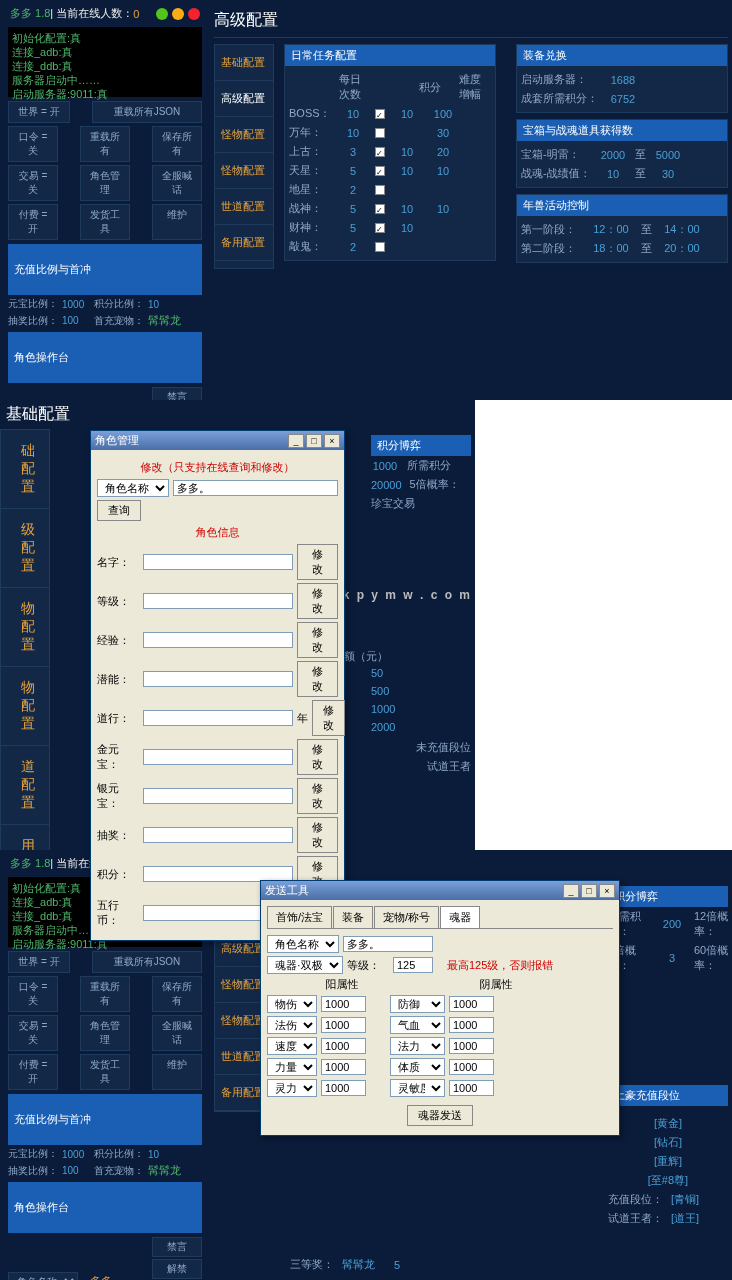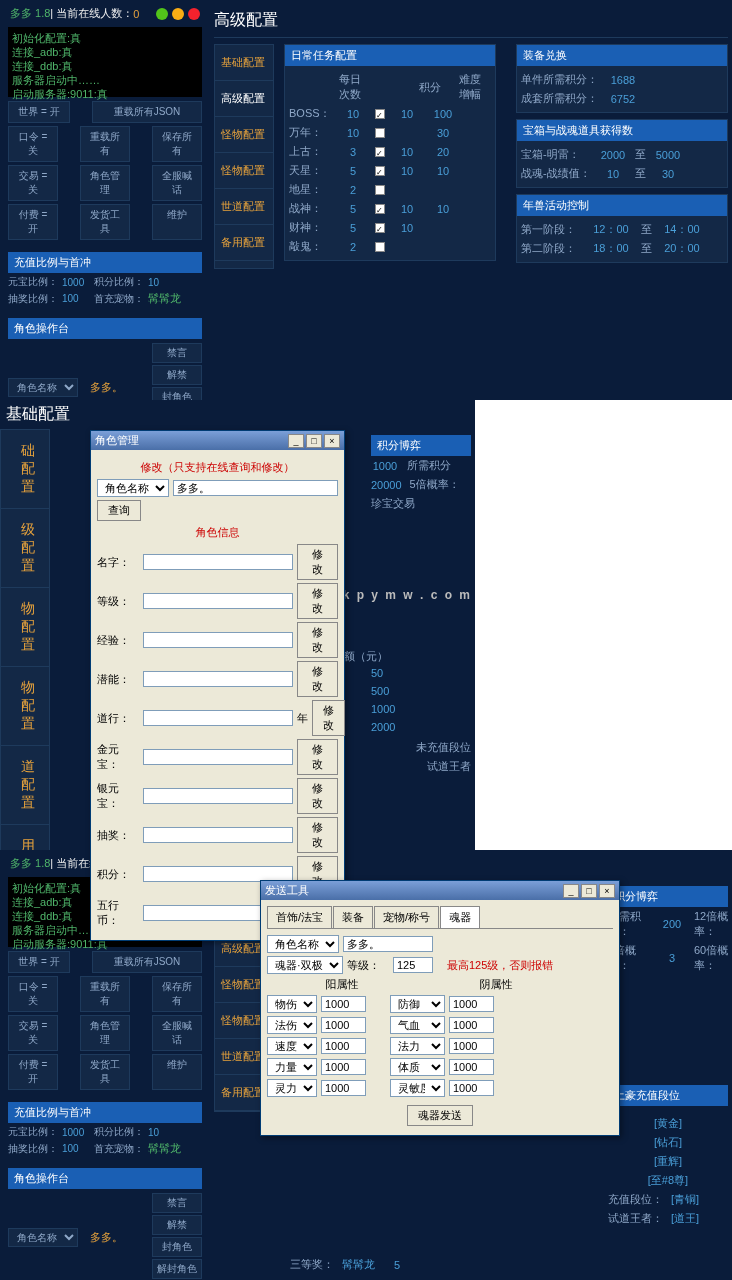--- a/index.html
+++ b/index.html
@@ -15,21 +15,21 @@
 .title-sub{color:#eee}
 .title-num{color:#e6a23c}
 .window-btns{margin-left:auto;display:flex;gap:4px}
 .wbtn{width:12px;height:12px;border-radius:50%}
 .wb-g{background:#52c41a}.wb-y{background:#faad14}.wb-r{background:#f5222d}
 .console{background:#000000;color:#0f0;padding:4px;height:70px;font-size:10px;line-height:14px;margin:4px}
 .console div{color:#4fb56a}
 .btn-row{display:flex;gap:22px;margin:3px 4px}
 .btn{background:#132846;border:1px solid #1e3a5c;color:#8fa8c8;padding:3px 6px;text-align:center;flex:1;font-size:10px}
 .btn-wide{flex:2}
-.section-hdr{background:#1a5fb4;color:#fff;padding:3px 6px;margin:12px 4px 2px;font-size:11px}
+.section-hdr{background:#1a5fb4;color:#fff;padding:18px 6px;margin:4px 4px 2px;font-size:11px}
 .kv-row{display:flex;gap:4px;margin:2px 4px;align-items:center}
 .kv-label{color:#8fa8c8;min-width:44px;font-size:10px}
 .kv-val{color:#4a9fd8;min-width:28px;font-size:10px}
 .kv-val2{color:#4fb56a}
 .role-ops{margin:4px}
 .role-row{display:flex;gap:4px;align-items:center}
 .sel{background:#132846;border:1px solid #1e3a5c;color:#8fa8c8;padding:2px 4px;font-size:10px}
 .role-txt{color:#e6a23c;margin-left:8px}
 .role-btns{width:50px;margin-left:auto}
 .role-btns .btn{margin-bottom:2px;padding:2px}
@@ -222,21 +222,21 @@
                   <span class="td"></span>
                 </div>
               </div>
           </div>
         </div>
         <div>
           <div class="cfg-box">
             <div class="cfg-hdr">装备兑换</div>
             <div class="cfg-body">
               <div class="tbl-row">
-                  <span class="th" style="min-width:80px">单件所需积分：</span>
+                  <span class="th" style="min-width:80px">启动服务器：</span>
                   <span class="td">1688</span>
                 </div>
               <div class="tbl-row">
                   <span class="th" style="min-width:80px">成套所需积分：</span>
                   <span class="td">6752</span>
                 </div>
             </div>
           </div>
           <div class="cfg-box">
             <div class="cfg-hdr">宝箱与战魂道具获得数</div>

